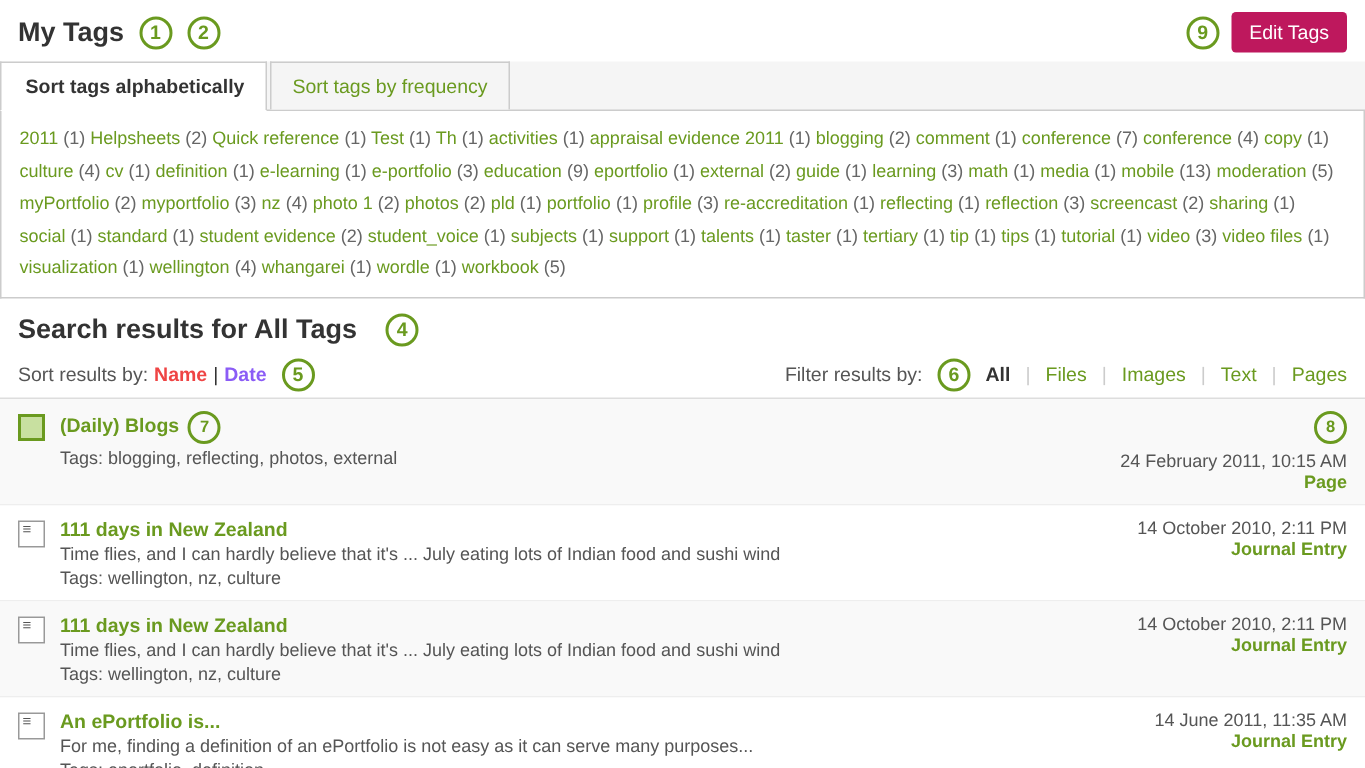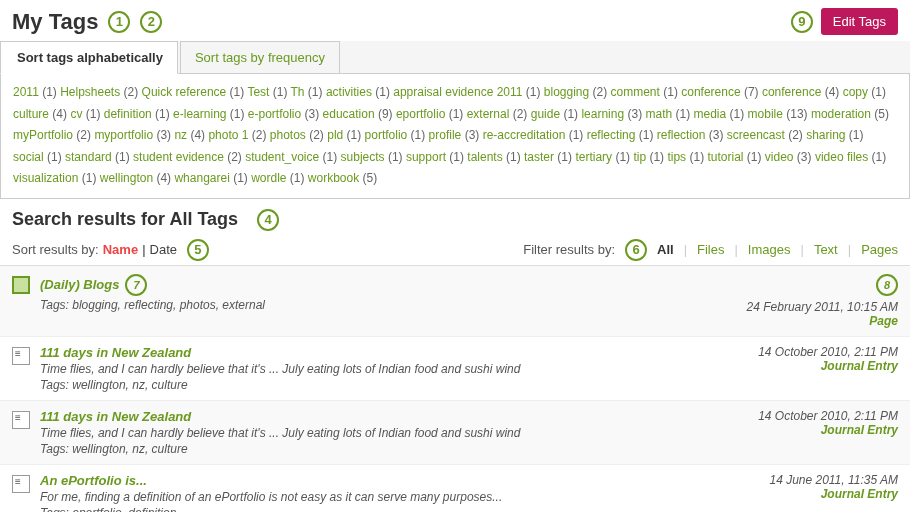--- a/index.html
+++ b/index.html
@@ -1,52 +1,52 @@
 <!DOCTYPE html>
 <html><head>
   <meta charset="utf-8">
   <style>
     * { box-sizing: border-box; margin: 0; padding: 0; }
     body { font-family: Arial, sans-serif; font-size: 13px; background: #fff; color: #333; width: 910px; }
 
     
     .header { display: flex; align-items: center; justify-content: space-between; padding: 8px 12px 6px 12px; background: #fff; }
     .header-left { display: flex; align-items: center; gap: 10px; }
-    .page-title { font-size: 22px; font-weight: bold; color: #333; }
+    .page-title { font-size: 18px; font-weight: bold; color: #333; }
     .circle-badge { display: inline-flex; align-items: center; justify-content: center; width: 22px; height: 22px; border-radius: 50%; border: 2px solid #6a9a1f; color: #6a9a1f; font-size: 13px; font-weight: bold; }
     .edit-tags-btn { background: #be185d; color: #fff; border: none; padding: 6px 12px; font-size: 13px; cursor: pointer; border-radius: 3px; display: flex; align-items: center; gap: 6px; }
 
     
     .tabs { display: flex; border-bottom: 1px solid #ccc; background: #f5f5f5; }
     .tab { padding: 8px 14px; font-size: 13px; cursor: pointer; border: 1px solid #ccc; border-bottom: none; background: #fff; margin-right: 2px; color: #555; }
     .tab.active { background: #fff; font-weight: bold; color: #333; border-bottom: 1px solid #fff; margin-bottom: -1px; padding-left: 16px; }
     .tab.freq { color: #6a9a1f; background: #f5f5f5; border-bottom: none; }
 
     
     .tags-area { border: 1px solid #ccc; border-top: none; padding: 8px 12px; background: #fff; line-height: 1.8; font-size: 12px; }
     .tag-link { color: #6a9a1f; text-decoration: none; }
     .tag-count { color: #666; }
 
     
     .results-header { padding: 10px 12px 4px 12px; display: flex; align-items: center; gap: 19px; }
     .results-title { font-size: 18px; font-weight: bold; color: #333; }
     .sort-bar { display: flex; align-items: center; justify-content: space-between; padding: 4px 12px; font-size: 13px; border-bottom: 1px solid #ddd; }
     .sort-bar-left { display: flex; align-items: center; gap: 4px; }
     .sort-label { color: #555; }
-    .sort-link { color: #404040; text-decoration: none; font-weight: normal; }
+    .sort-link { color: #8b5cf6; text-decoration: none; font-weight: bold; }
     .sort-link.active { color: #ef4444; font-weight: bold; text-decoration: none; text-align: right; }
     .filter-bar { display: flex; align-items: center; gap: 10px; }
     .filter-label { color: #555; }
     .filter-link { color: #6a9a1f; text-decoration: none; }
     .filter-link.active { color: #333; font-weight: bold; }
     .pipe { color: #ccc; }
 
     
     .results-list { padding: 0; }
-    .result-item { display: flex; align-items: flex-start; padding: 8px 12px; border-bottom: 1px solid #eee; gap: 8px; font-style: italic; }
+    .result-item { display: flex; align-items: flex-start; padding: 8px 12px; border-bottom: 1px solid #eee; gap: 8px; }
     .result-item:nth-child(odd) { background: #f9f9f9; }
     .result-item:nth-child(even) { background: #fff; }
     .result-icon { width: 20px; height: 20px; flex-shrink: 0; margin-top: 2px; }
     .result-icon-page { width: 18px; height: 18px; border: 2px solid #6a9a1f; background: #c8e0a0; display: inline-block; }
     .result-icon-journal { width: 18px; height: 18px; border: 1px solid #999; background: #fff; display: inline-block; position: relative; }
     .result-icon-journal::after { content: '≡'; position: absolute; top: 1px; left: 2px; font-size: 10px; color: #555; line-height: 1; }
     .result-content { flex: 1; }
     .result-title { color: #6a9a1f; text-decoration: none; font-weight: bold; font-size: 13px; }
     .result-excerpt { color: #555; font-size: 12px; margin-top: 2px; }
     .result-tags { color: #555; font-size: 12px; margin-top: 2px; }

